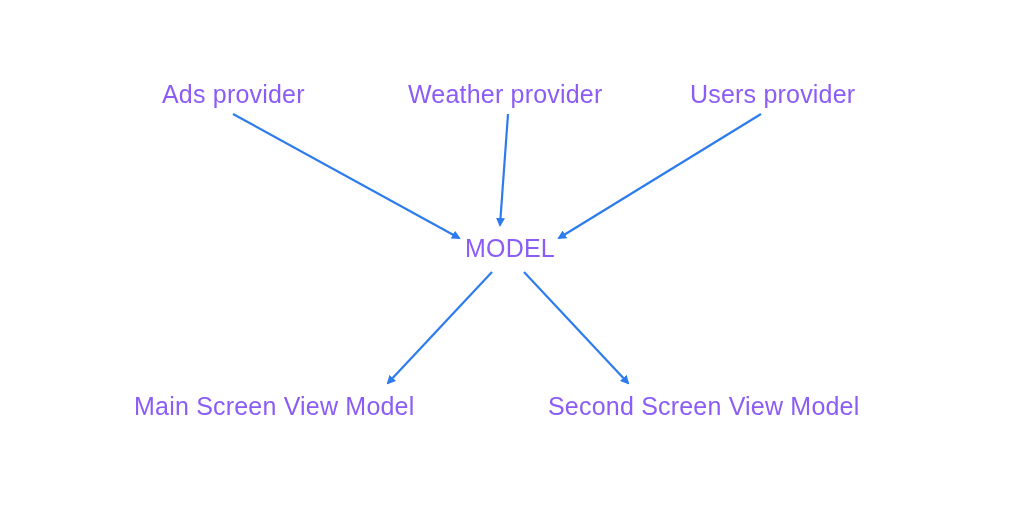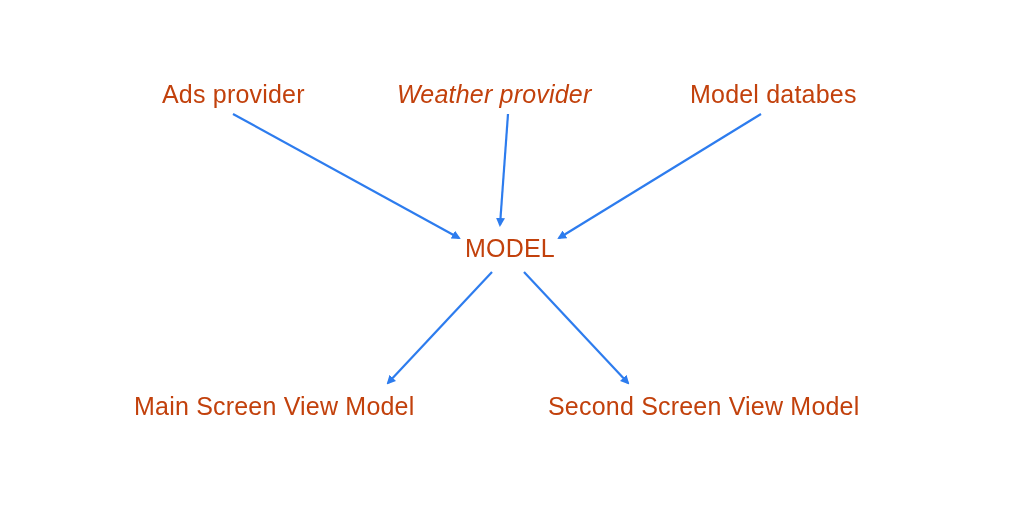--- a/index.html
+++ b/index.html
@@ -7,21 +7,21 @@
       width: 1024px;
       height: 505px;
       background: #ffffff;
       font-family: -apple-system, BlinkMacSystemFont, "Segoe UI", Helvetica, Arial, sans-serif;
       position: relative;
       overflow: hidden;
     }
     .node {
       position: absolute;
       font-size: 25px;
-      color: #c2410c;
+      color: #8b5cf6;
       white-space: nowrap;
       letter-spacing: 0.2px;
     }
     .arrows {
       position: absolute;
       top: 0;
       left: 0;
       width: 1024px;
       height: 505px;
       pointer-events: none;
@@ -46,17 +46,17 @@
   <line x1="508" y1="114" x2="500" y2="225" marker-end="url(#arrowhead)"></line>
 
   <line x1="761" y1="114" x2="559" y2="238" marker-end="url(#arrowhead)"></line>
 
   <line x1="492" y1="272" x2="388" y2="383" marker-end="url(#arrowhead)"></line>
 
   <line x1="524" y1="272" x2="628" y2="383" marker-end="url(#arrowhead)"></line>
 </svg>
 
 <div class="node" style="left:162px; top:80px;">Ads provider</div>
-<div class="node" style="left:397px; top:80px;font-style:italic;">Weather provider</div>
-<div class="node" style="left:690px; top:80px;">Model databes</div>
+<div class="node" style="left:408px; top:80px;">Weather provider</div>
+<div class="node" style="left:690px; top:80px;">Users provider</div>
 <div class="node" style="left:465px; top:234px;">MODEL</div>
 <div class="node" style="left:134px; top:392px;">Main Screen View Model</div>
 <div class="node" style="left:548px; top:392px;">Second Screen View Model</div>
 
 </body></html>

